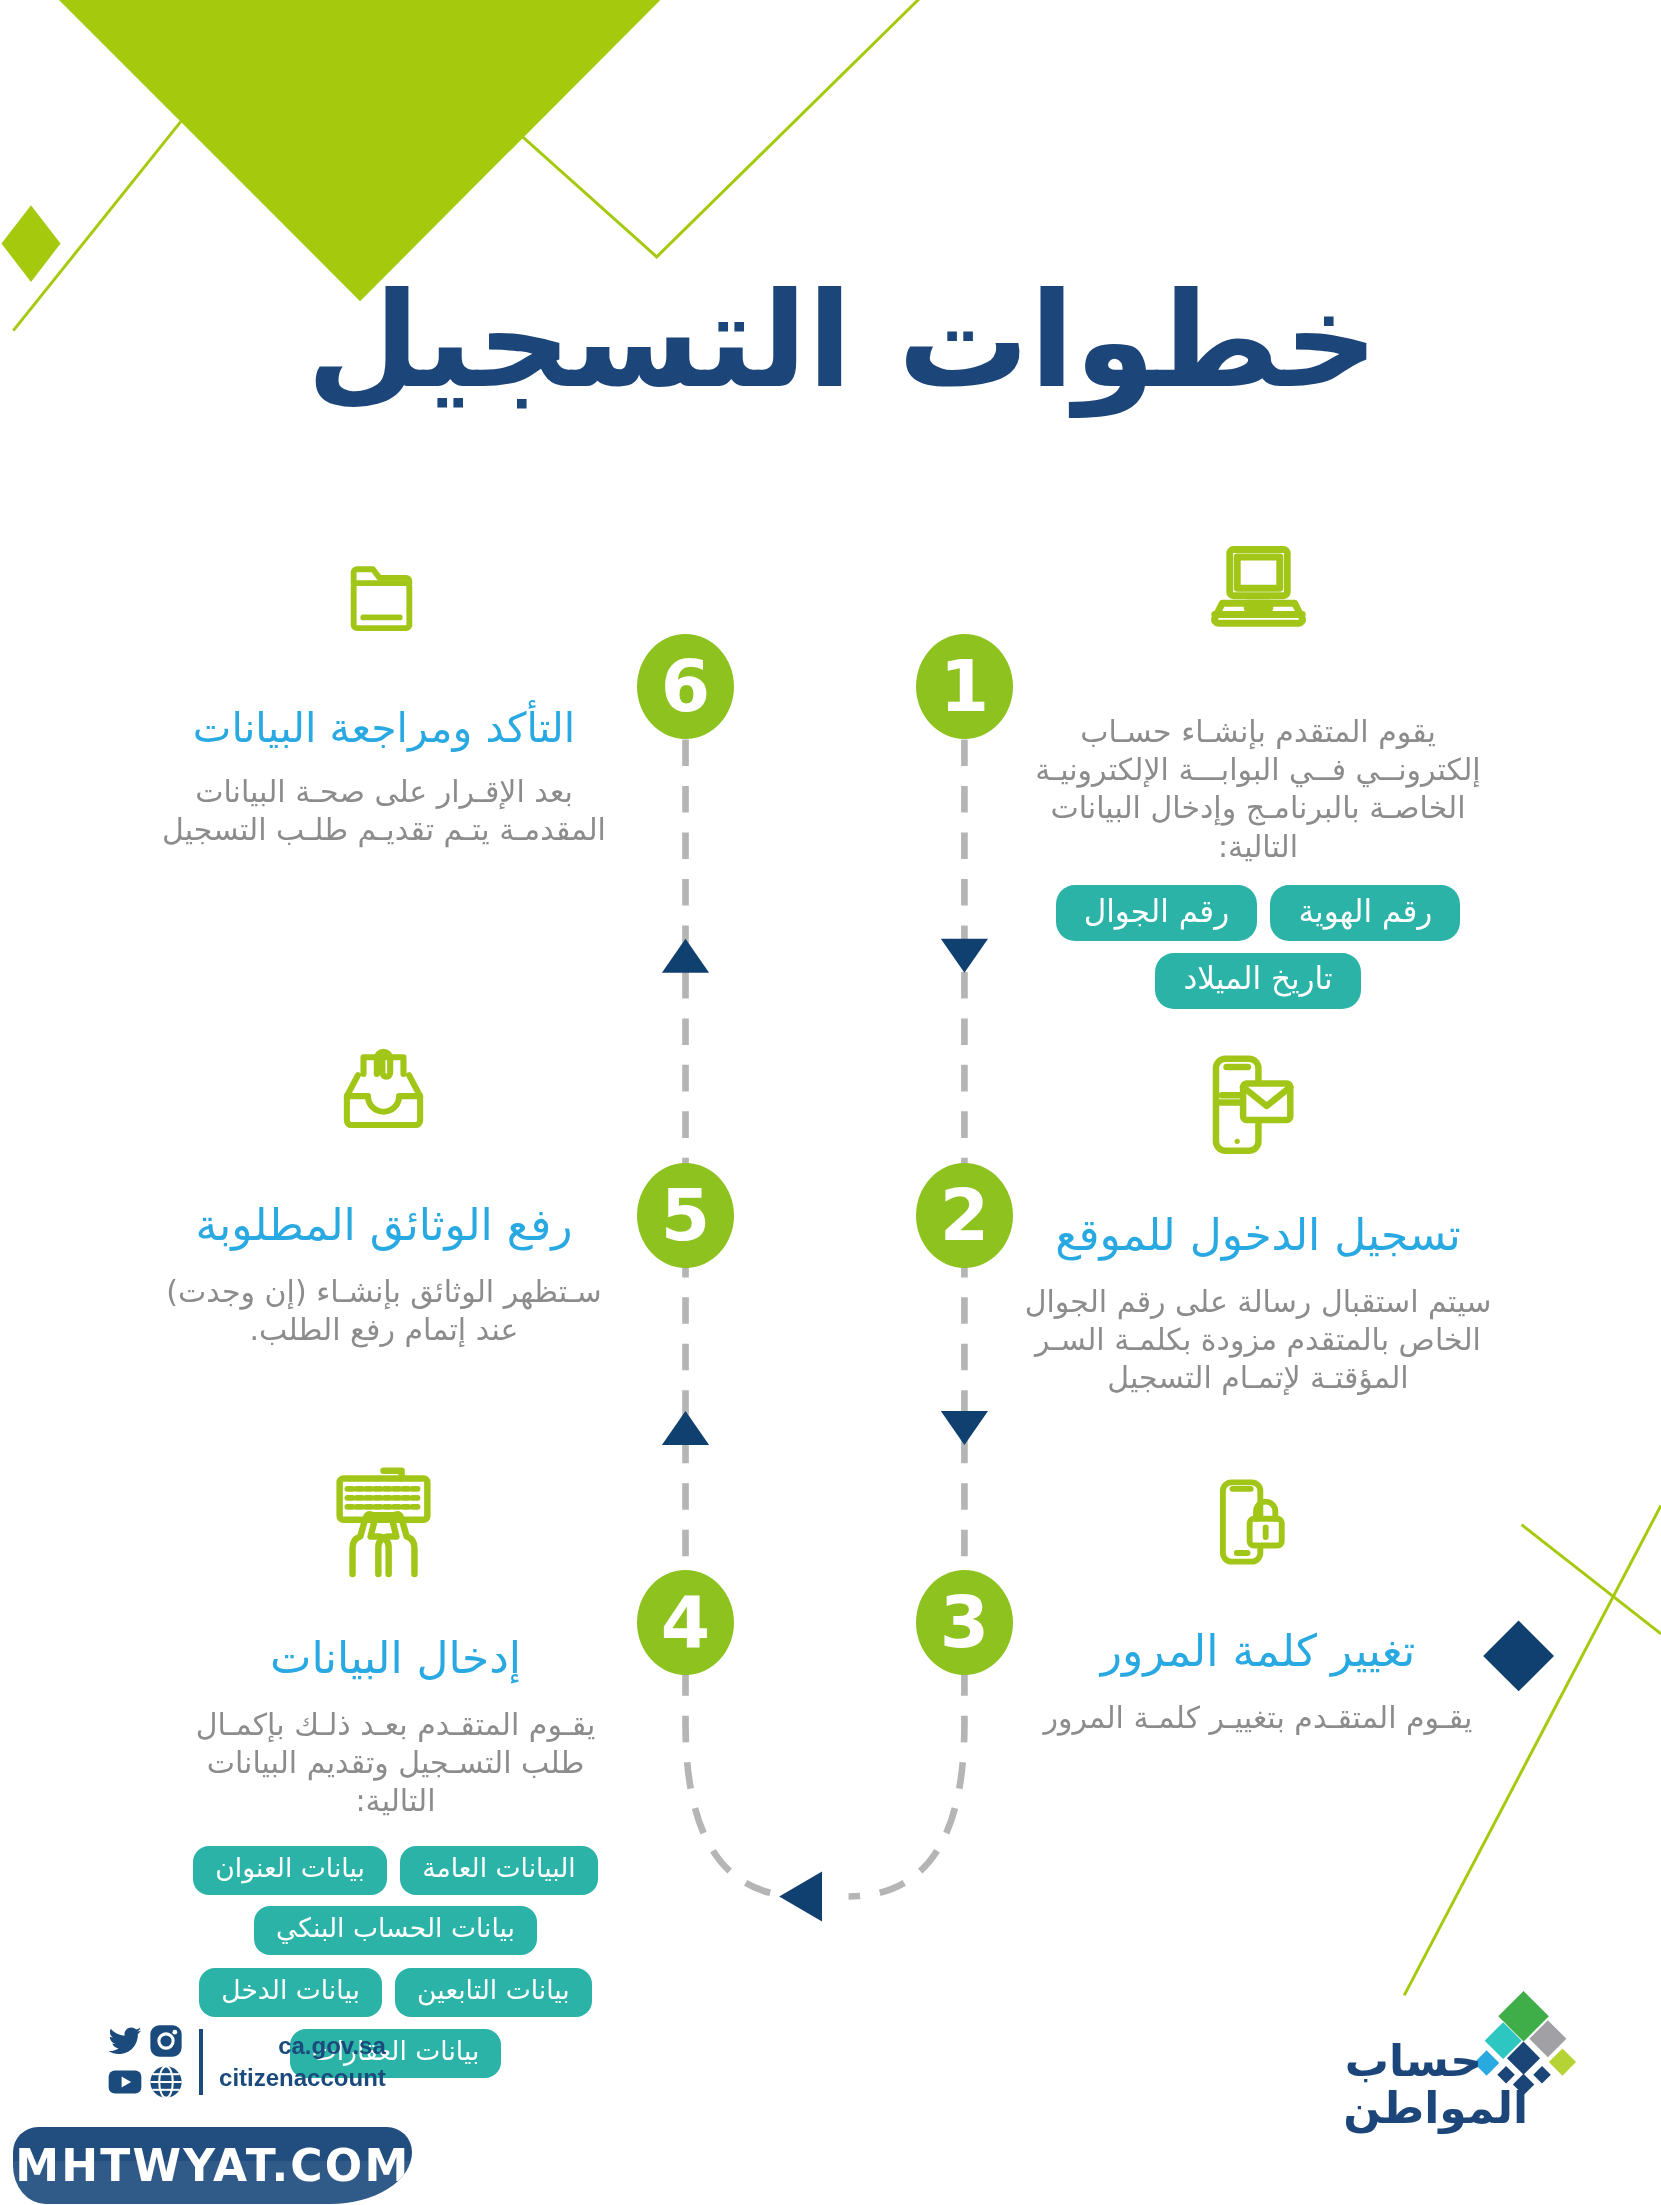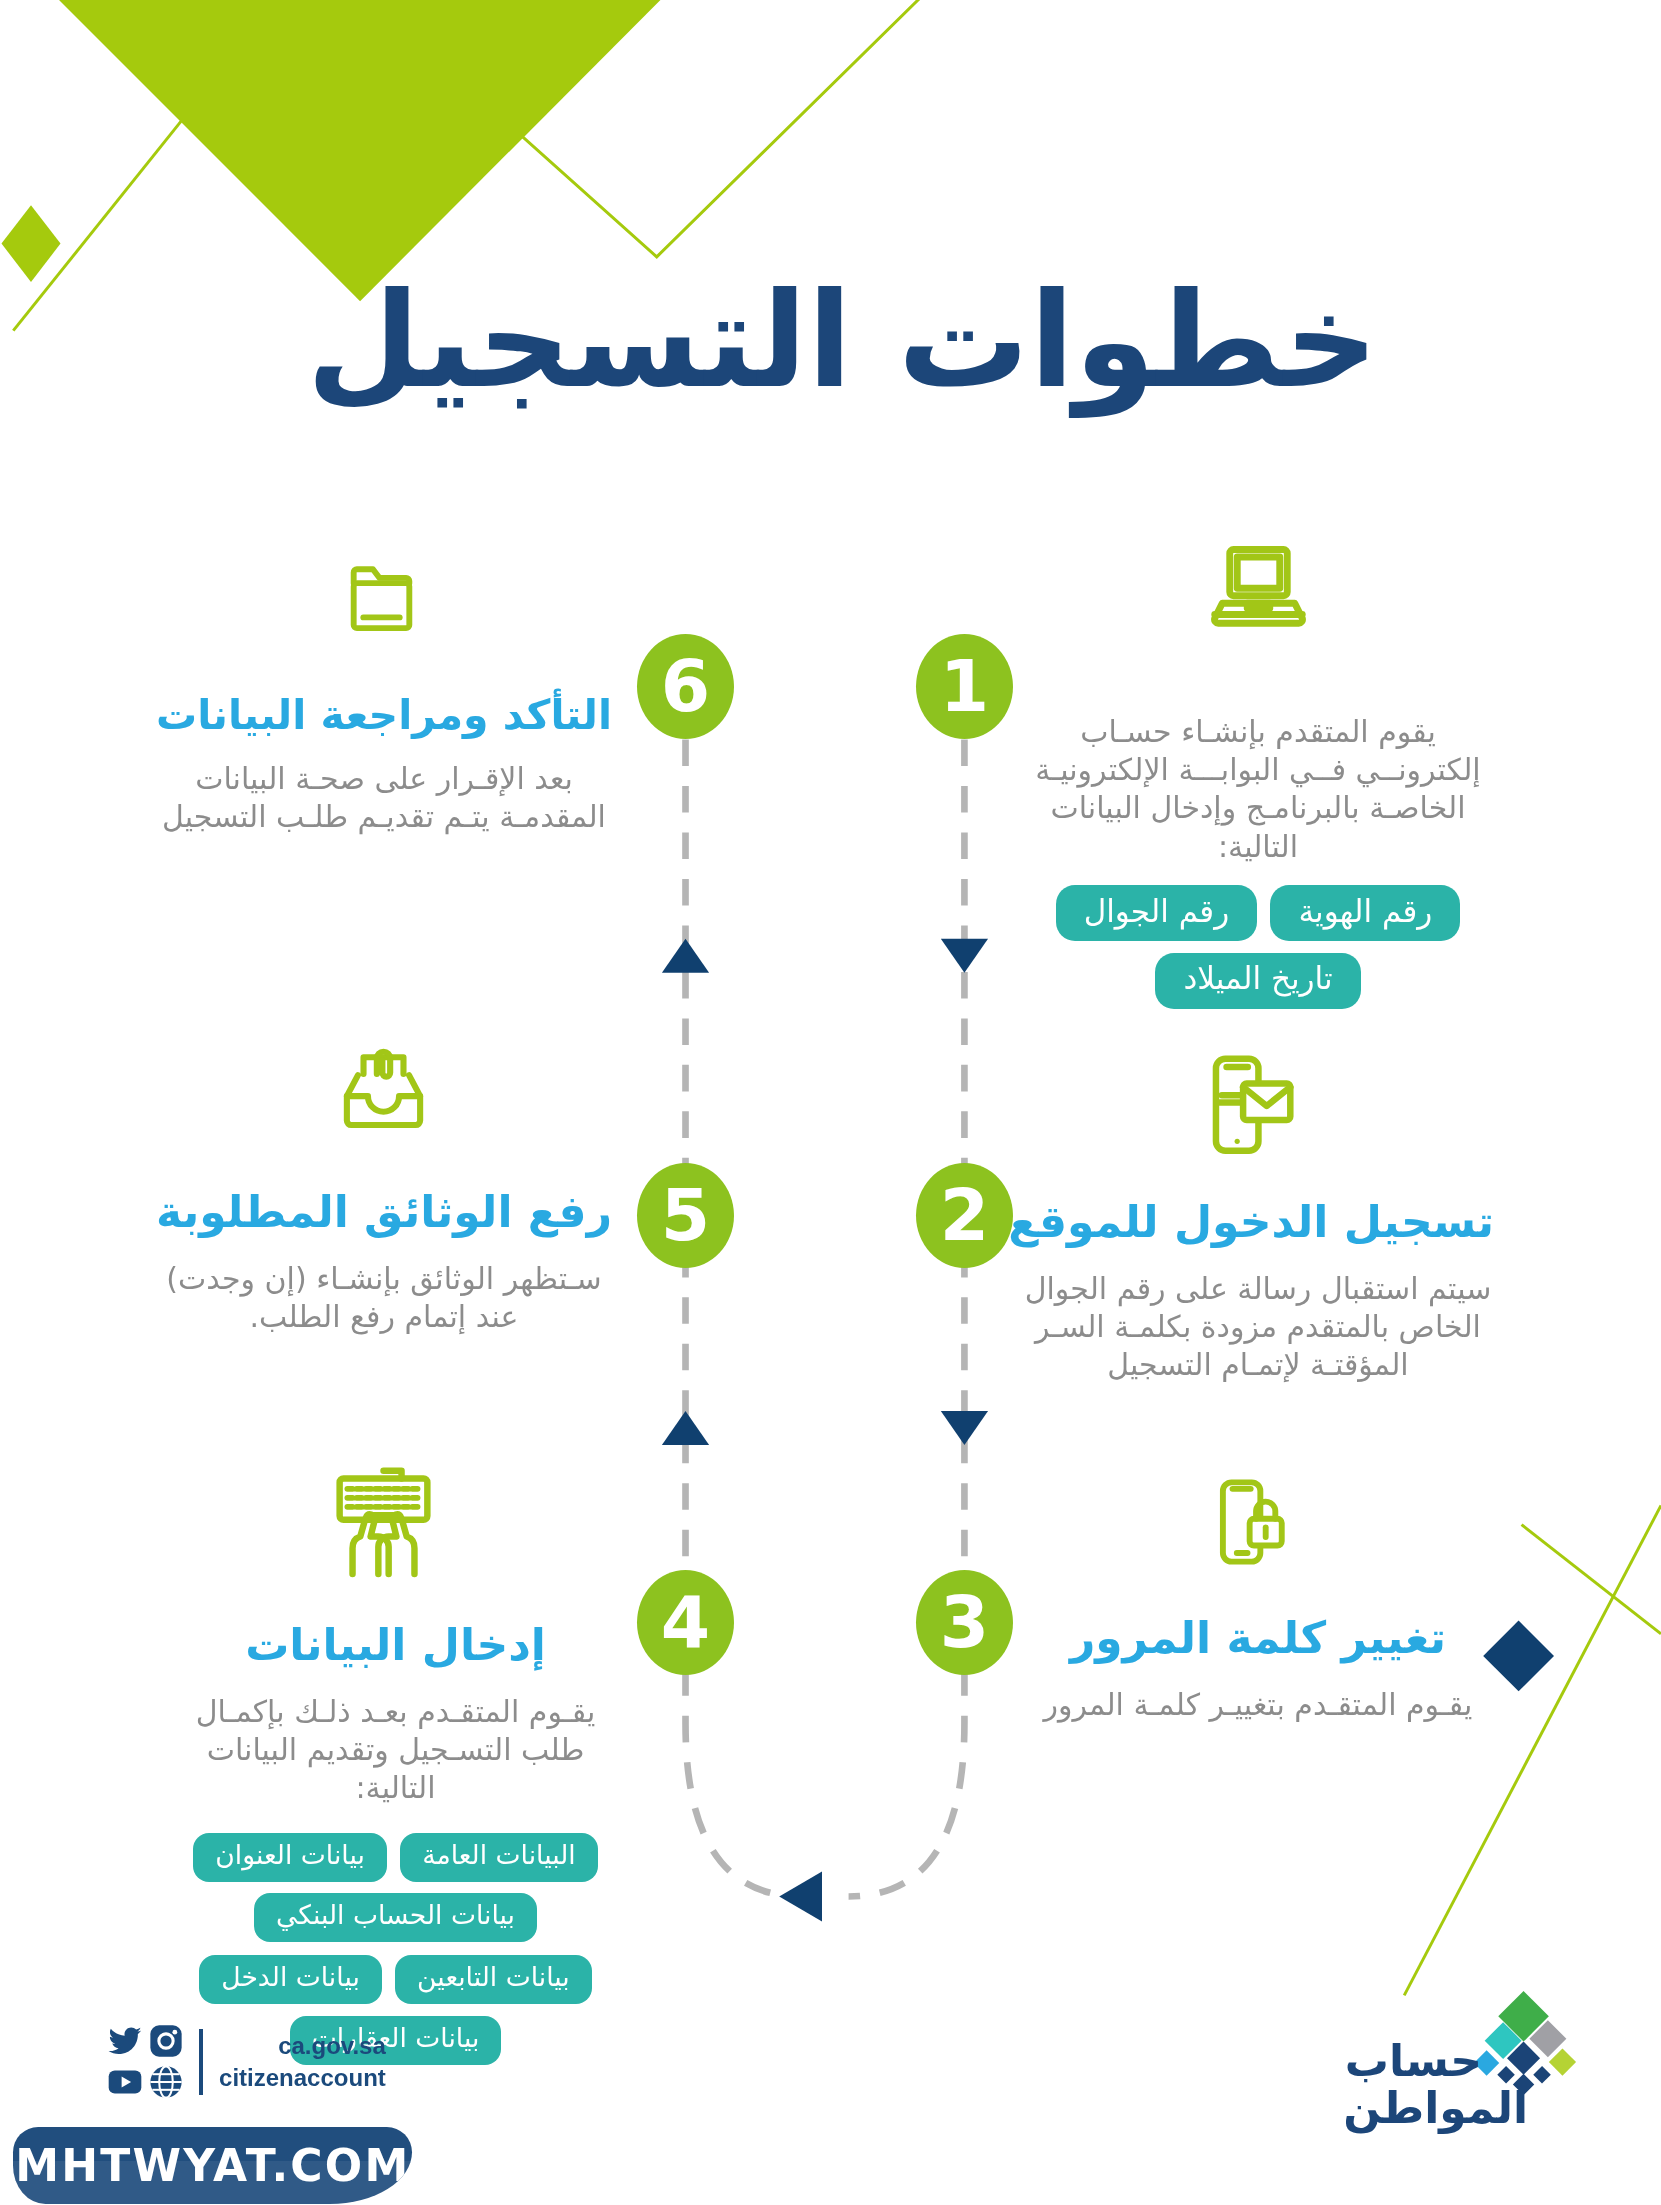--- a/index.html
+++ b/index.html
@@ -13,21 +13,21 @@
     color:#1c4679;font-size:131px;font-weight:bold;direction:rtl;line-height:1;}
 
   
   .num-circle{position:absolute;width:97px;height:105px;border-radius:50%;
     background:#8dc21f;color:#fff;font-size:71px;font-weight:bold;
     display:flex;align-items:center;justify-content:center;line-height:1;}
 
   
   .step{position:absolute;text-align:center;direction:rtl;}
   .step-icon{position:absolute;}
-  .step-title{color:#29a9e1;font-weight:bold;font-size:44px;line-height:1.15;white-space:nowrap;}
+  .step-title{color:#29a9e1;font-weight:normal;font-size:44px;line-height:1.15;white-space:nowrap;margin-top:13px;}
   .step-body{color:#8c8c8c;font-size:30px;line-height:1.28;font-weight:500;}
   .pills{display:flex;flex-wrap:wrap;justify-content:center;gap:11.8px 13.3px;direction:rtl;}
   .pill{background:#2bb3a8;color:#fff;border-radius:19px;padding:10.3px 28px 14.8px;
         font-size:31px;line-height:1;white-space:nowrap;}
   .pill.small{font-size:26.6px;padding:8.9px 22px 13.3px;border-radius:16px;}
 
   
   .footer{position:absolute;left:108px;top:2024px;display:flex;align-items:center;gap:16px;text-align:right;}
   .social-grid{display:grid;grid-template-columns:34px 34px;grid-auto-rows:34px;gap:7.4px;}
   .social-grid svg{width:34px;height:34px;}

